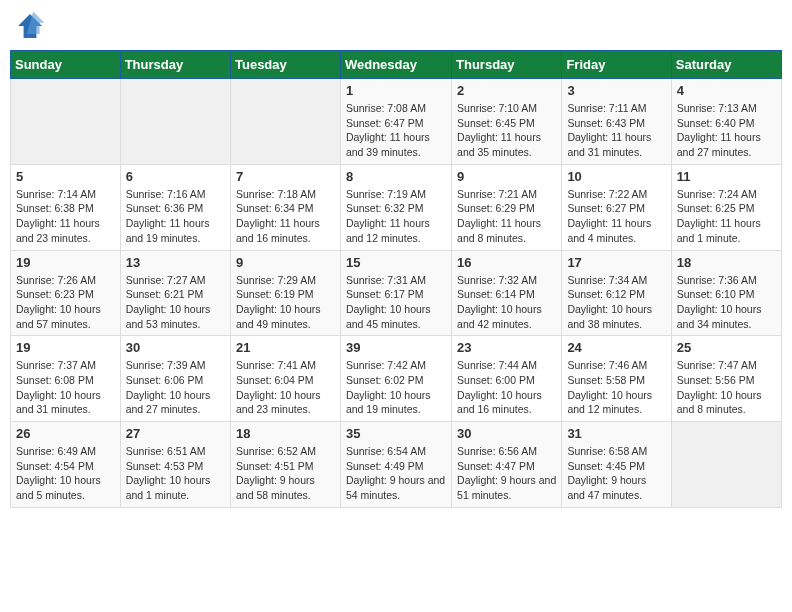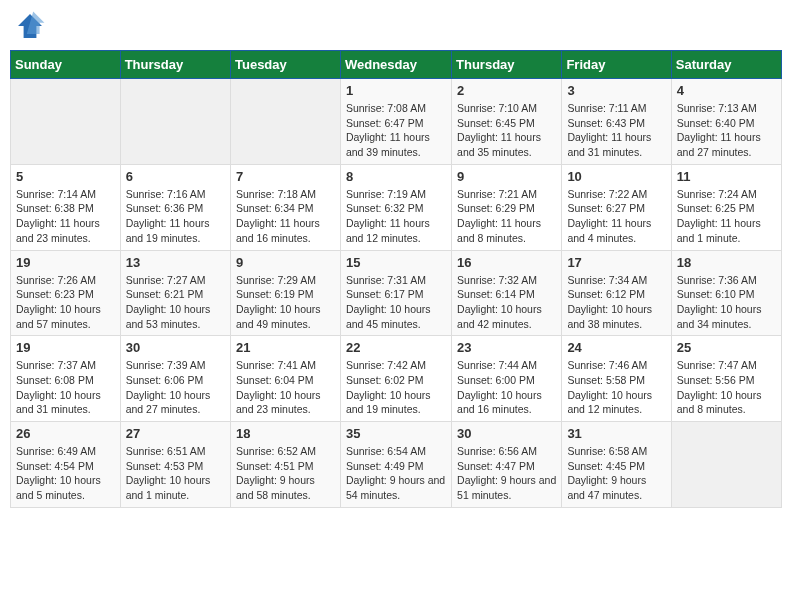--- a/index.html
+++ b/index.html
@@ -221,21 +221,21 @@
         </td>
         <td>
           <span class="day-number">30</span>
           <div class="cell-text">Sunrise: 7:39 AM<br>Sunset: 6:06 PM<br>Daylight: 10 hours and 27 minutes.</div>
         </td>
         <td>
           <span class="day-number">21</span>
           <div class="cell-text">Sunrise: 7:41 AM<br>Sunset: 6:04 PM<br>Daylight: 10 hours and 23 minutes.</div>
         </td>
         <td>
-          <span class="day-number">22</span>
+          <span class="day-number">39</span>
           <div class="cell-text">Sunrise: 7:42 AM<br>Sunset: 6:02 PM<br>Daylight: 10 hours and 19 minutes.</div>
         </td>
         <td>
           <span class="day-number">23</span>
           <div class="cell-text">Sunrise: 7:44 AM<br>Sunset: 6:00 PM<br>Daylight: 10 hours and 16 minutes.</div>
         </td>
         <td>
           <span class="day-number">24</span>
           <div class="cell-text">Sunrise: 7:46 AM<br>Sunset: 5:58 PM<br>Daylight: 10 hours and 12 minutes.</div>
         </td>

